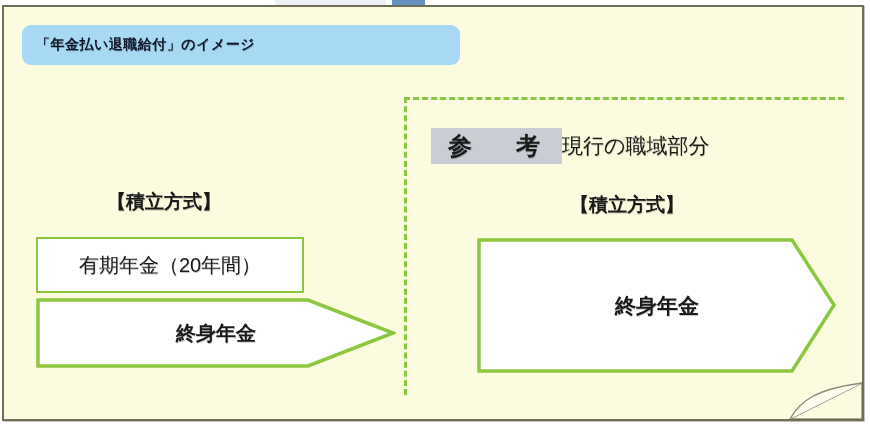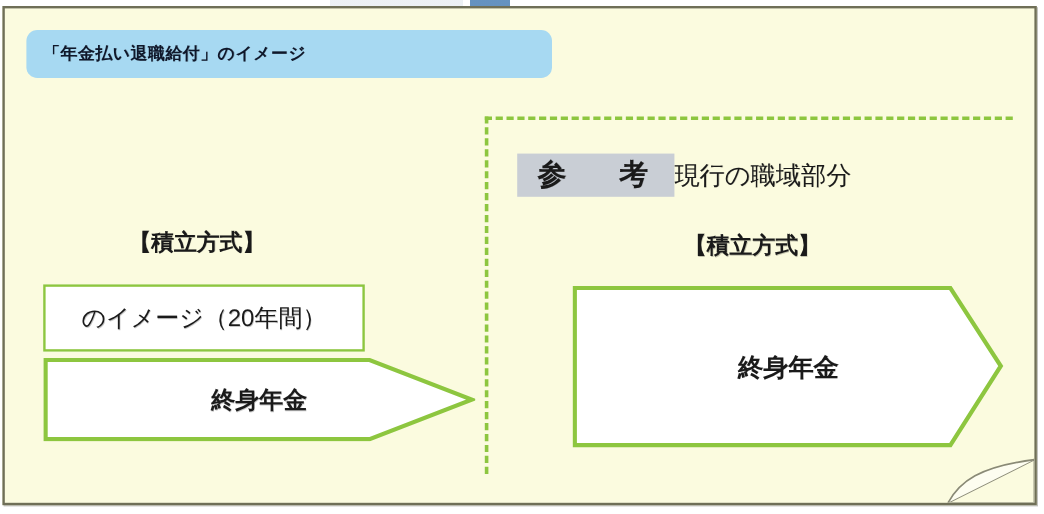--- a/index.html
+++ b/index.html
@@ -189,21 +189,21 @@
 
     <div class="ref-row">
       <div class="ref-badge">参　考</div>
       <div class="ref-label">現行の職域部分</div>
     </div>
 
     <div class="sect-label sect-left">【積立方式】</div>
     <div class="sect-label sect-right">【積立方式】</div>
 
     <div class="box-rect">
-      <span class="cap">のイメージ（20年間）</span>
+      <span class="cap">有期年金（20年間）</span>
     </div>
 
     <div class="arrow-wrap arrow-left">
       <svg width="360" height="70" viewBox="0 0 360 70" xmlns="http://www.w3.org/2000/svg">
         <polygon points="2,2 272,2 357,35 272,68 2,68" fill="#ffffff" stroke="#8dc63f" stroke-width="3.5" stroke-linejoin="miter"></polygon>
       </svg>
       <div class="arrow-cap">終身年金</div>
     </div>
 
     <div class="arrow-wrap arrow-right">

